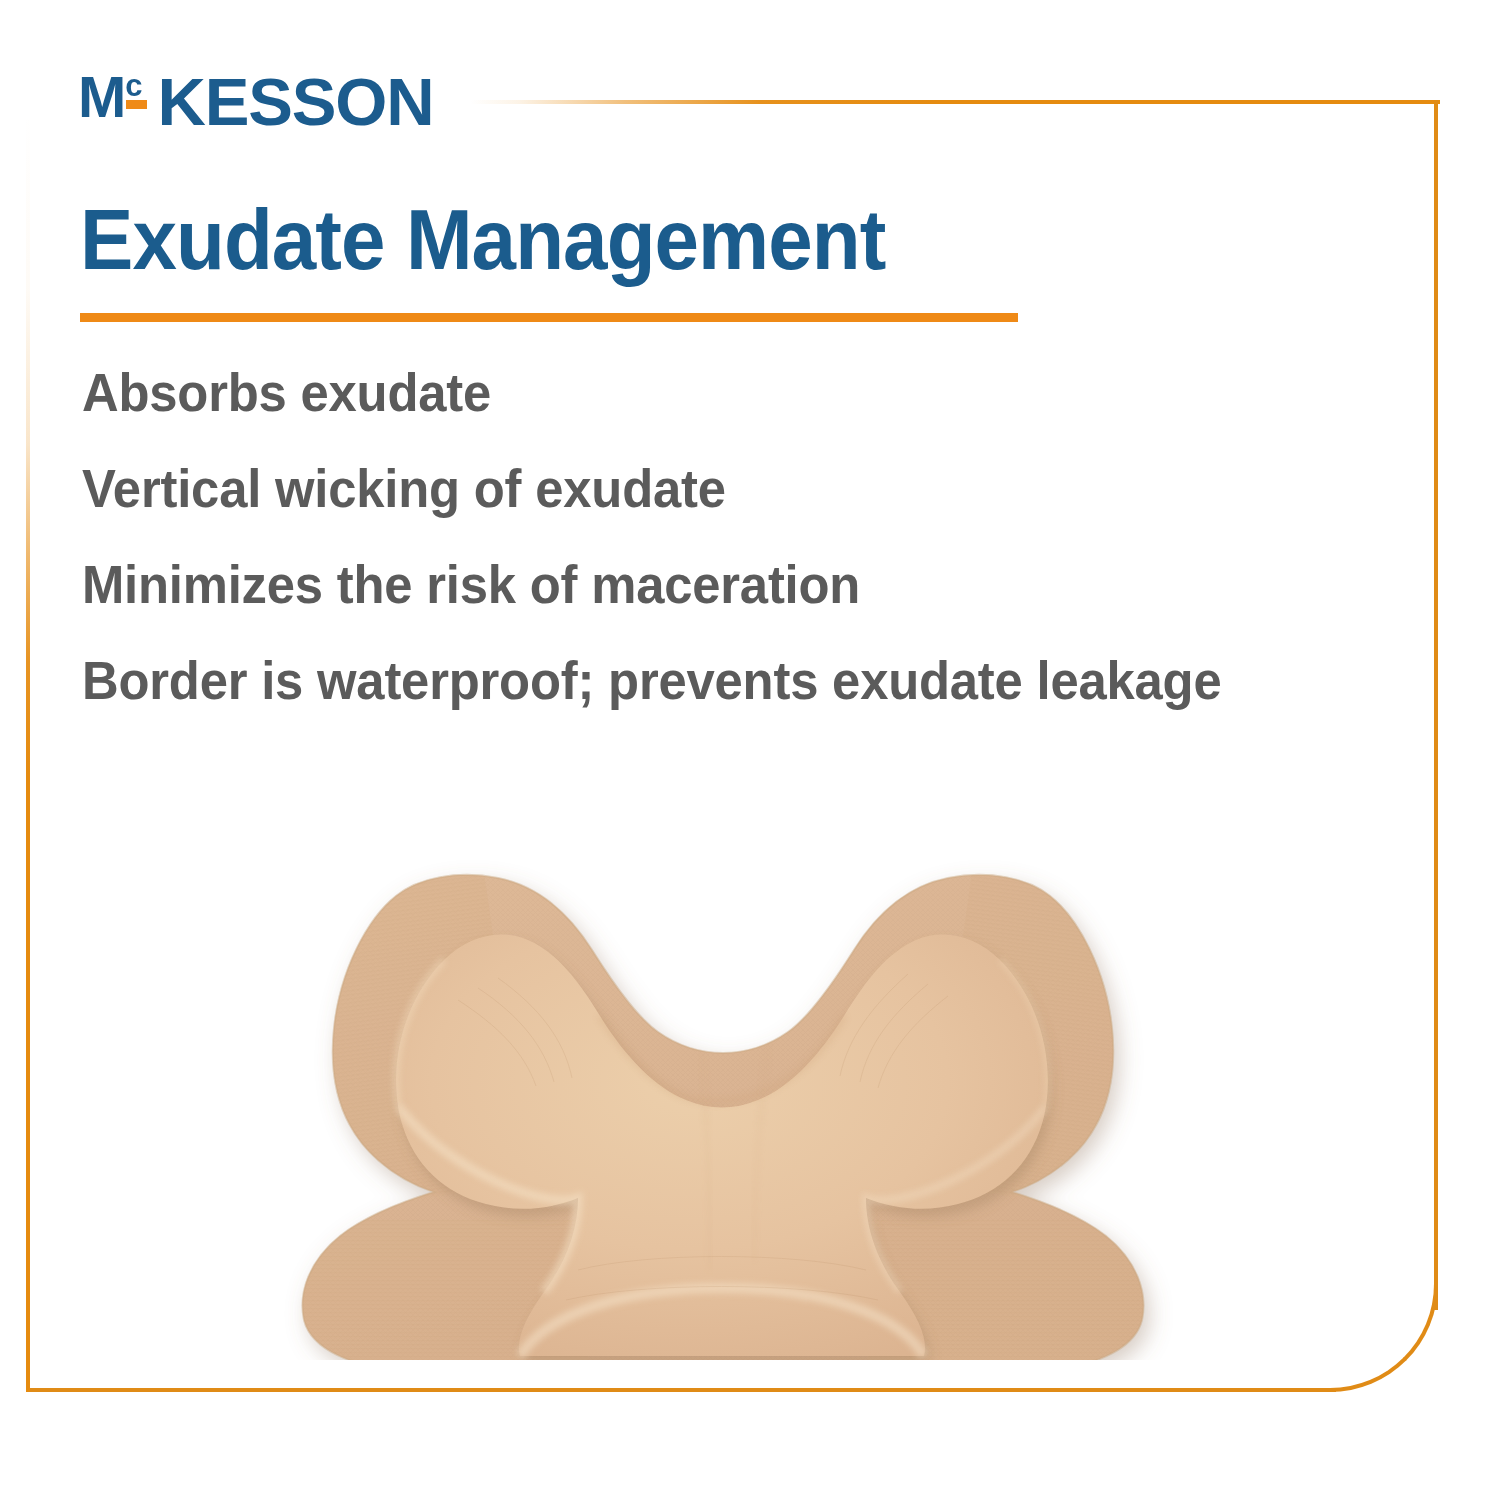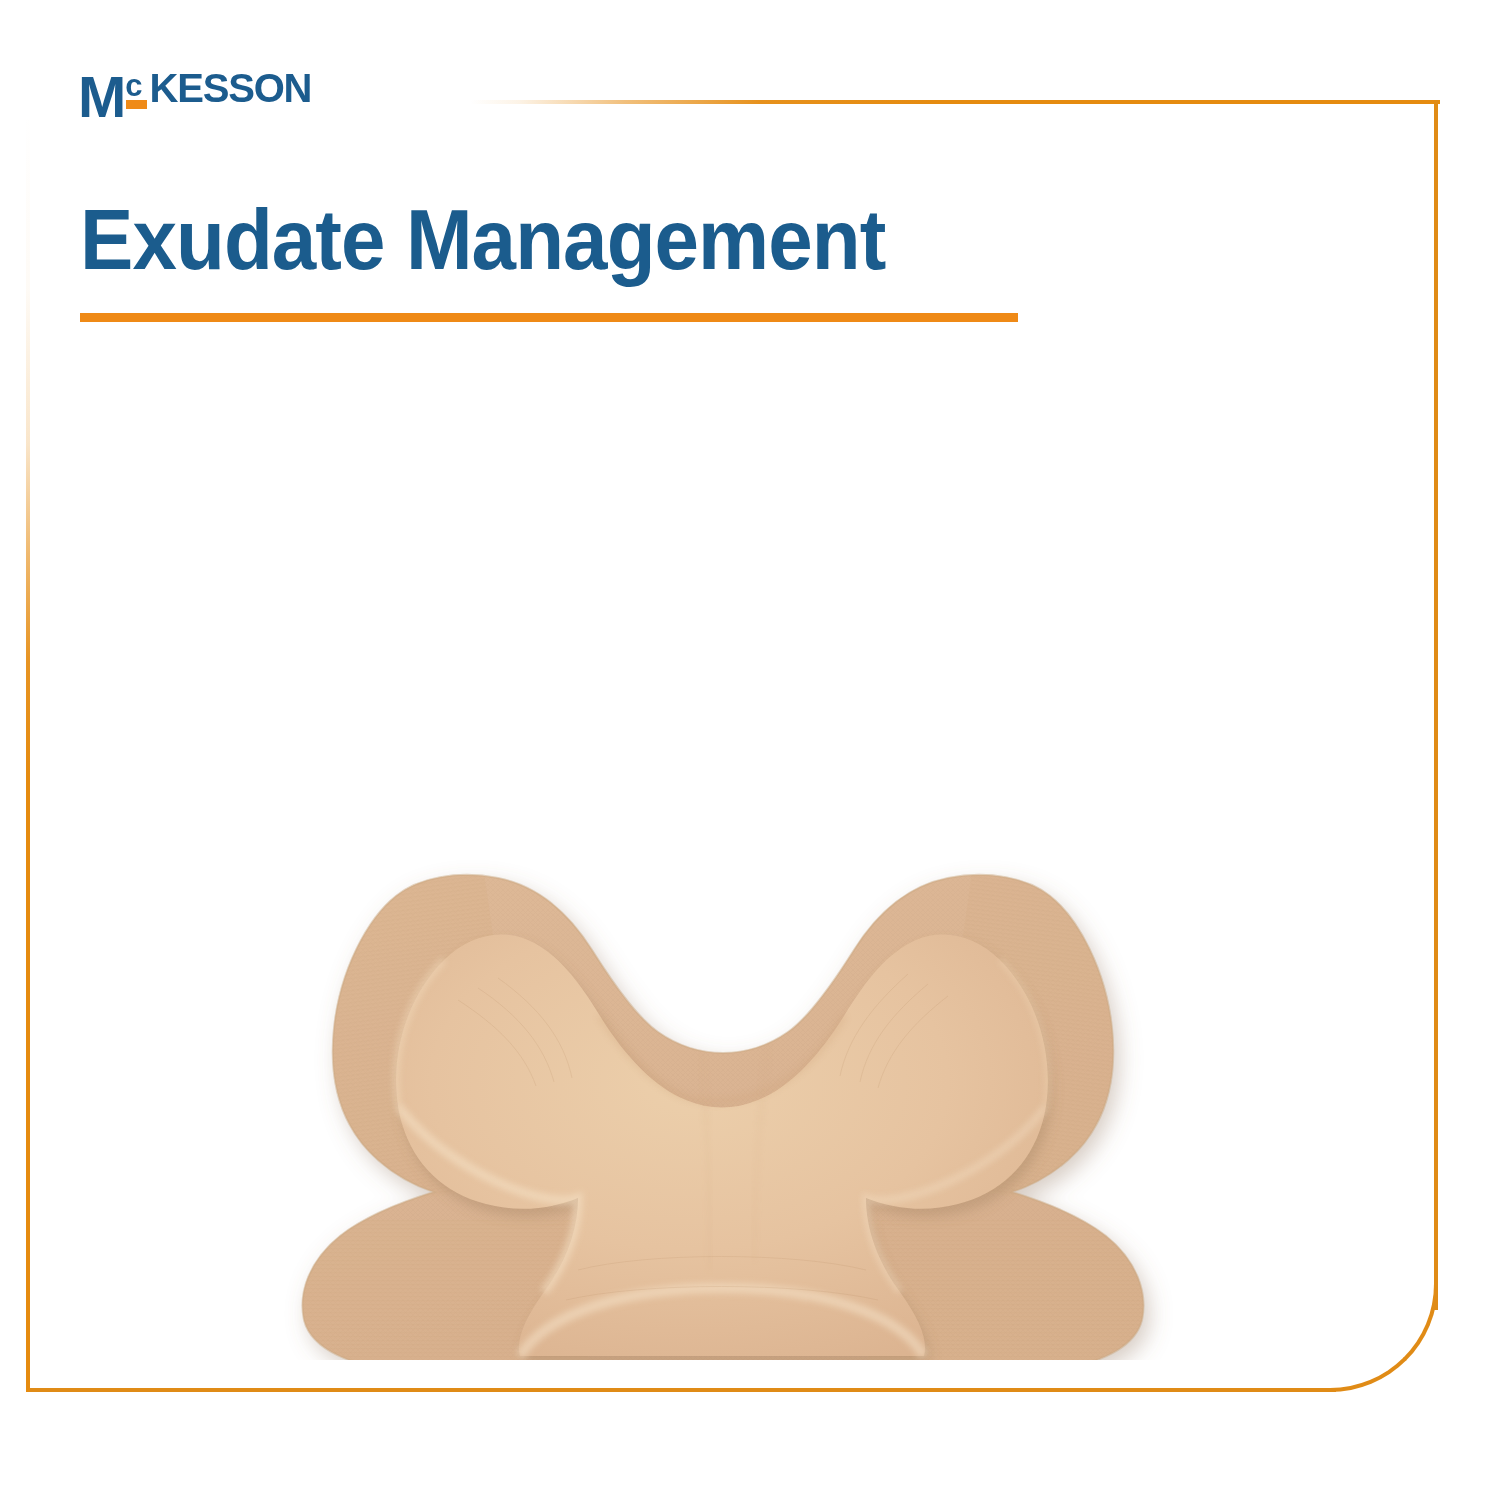--- a/index.html
+++ b/index.html
@@ -116,24 +116,24 @@
     position: absolute;
     left: 1px;
     bottom: -8px;
     width: 21px;
     height: 9px;
     background: #ef8a17;
   }
   .logo-rest {
     font-family: "Liberation Sans", sans-serif;
     font-weight: bold;
-    font-size: 40px;
+    font-size: 67px;
     letter-spacing: -1.2px;
     color: #1c5c8e;
-    margin-left: 6px;
+    margin-left: 14px;
   }
 
   
   .heading {
     position: absolute;
     left: 80px;
     top: 196px;
     font-family: "Liberation Sans Narrow", "Liberation Sans", sans-serif;
     font-weight: bold;
     font-size: 86px;
@@ -198,20 +198,26 @@
     <span class="logo-c-wrap">
       <span class="logo-c">c</span>
       <span class="logo-c-bar"></span>
     </span>
     <span class="logo-rest">KESSON</span>
   </div>
 
   <div class="heading">Exudate Management</div>
   <div class="heading-rule"></div>
 
+  <div class="bullets">
+    <div class="bullet-line">Absorbs exudate</div>
+    <div class="bullet-line">Vertical wicking of exudate</div>
+    <div class="bullet-line">Minimizes the risk of maceration</div>
+    <div class="bullet-line">Border is waterproof; prevents exudate leakage</div>
+  </div>
 
   <div class="product">
     <svg viewBox="0 0 950 560" xmlns="http://www.w3.org/2000/svg">
       <defs>
 
         <filter id="dropsh" x="-20%" y="-20%" width="150%" height="150%">
           <feGaussianBlur in="SourceAlpha" stdDeviation="11"></feGaussianBlur>
           <feOffset dx="6" dy="9" result="off"></feOffset>
           <feFlood flood-color="#8c6e55" flood-opacity="0.35"></feFlood>
           <feComposite in2="off" operator="in"></feComposite>

